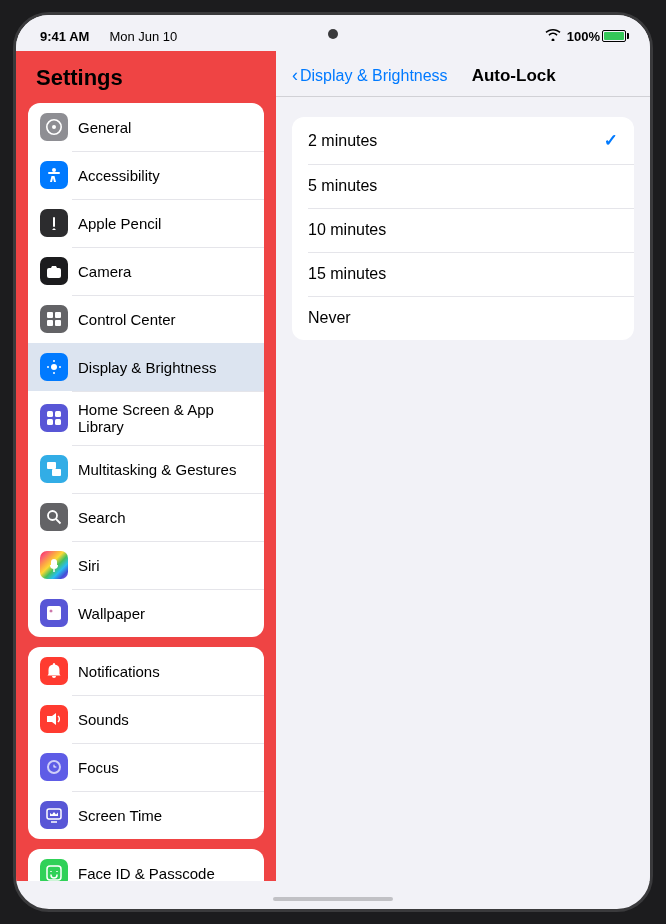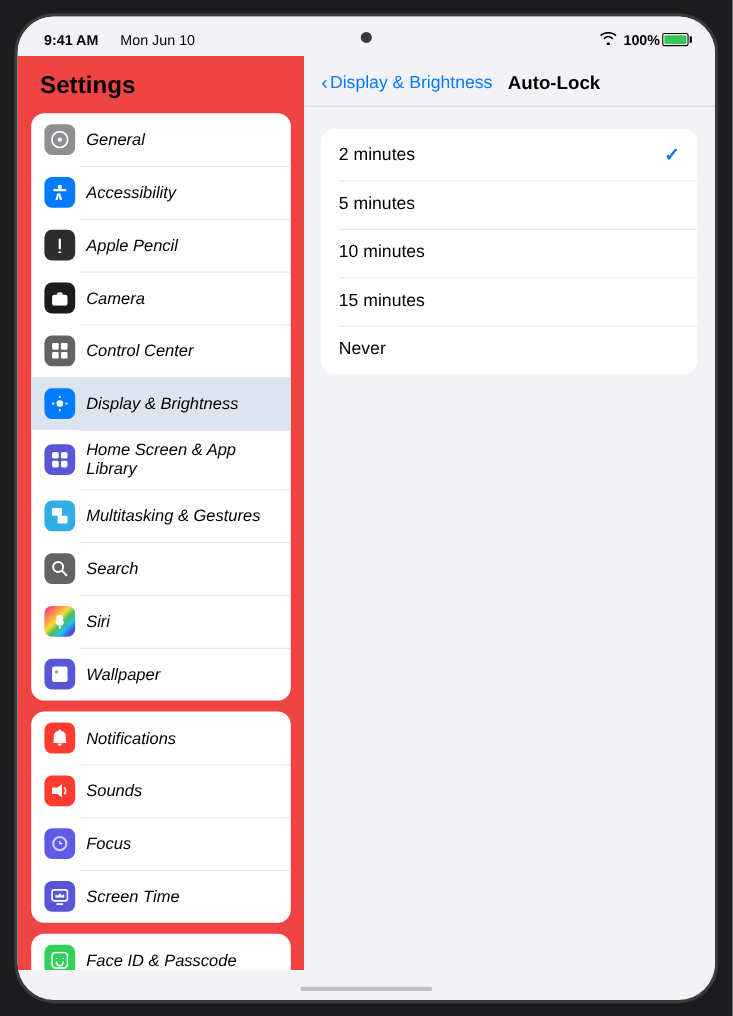--- a/index.html
+++ b/index.html
@@ -150,21 +150,20 @@
       display: flex;
       align-items: center;
       justify-content: center;
       flex-shrink: 0;
       font-size: 15px;
     }
 
     .sidebar-item-label {
       font-size: 15px;
       color: #000;
-      font-style: italic;
     }
 
     
     .detail-pane {
       flex: 1;
       background: #f2f2f7;
       overflow: hidden;
       display: flex;
       flex-direction: column;
     }
@@ -191,21 +190,21 @@
     .back-chevron {
       font-size: 18px;
       color: #007aff;
       font-weight: 300;
     }
 
     .detail-title {
       font-size: 17px;
       font-weight: 600;
       color: #000;
-      margin-left: 8px;
+      margin-left: 18px;
     }
 
     .detail-content {
       flex: 1;
       overflow-y: auto;
       padding: 20px 16px;
       text-align: right;
     }
 
     .options-section {

